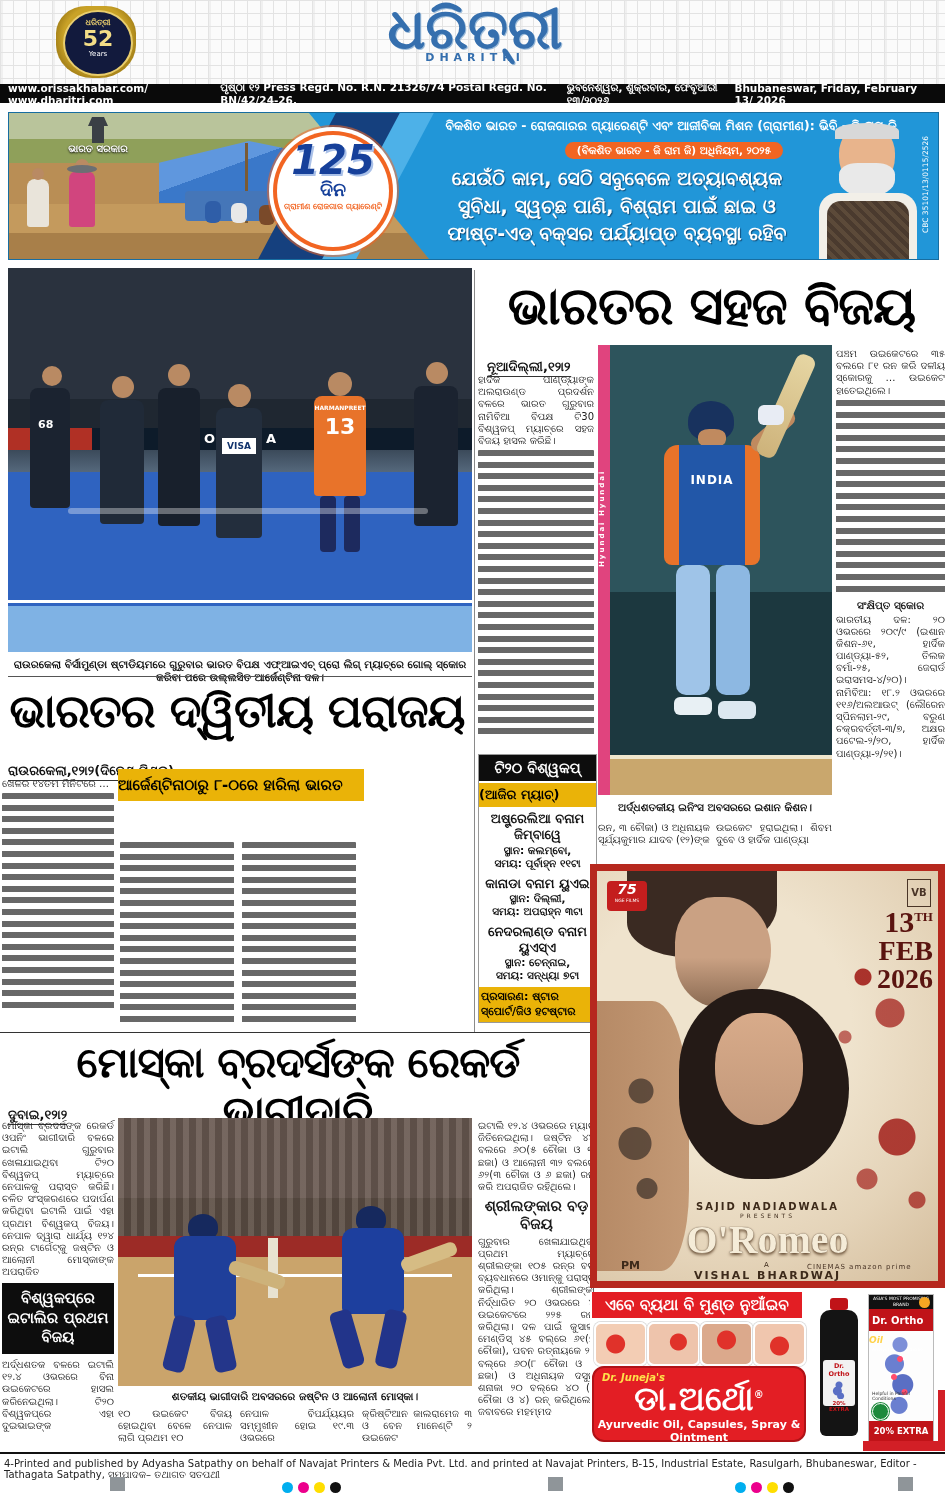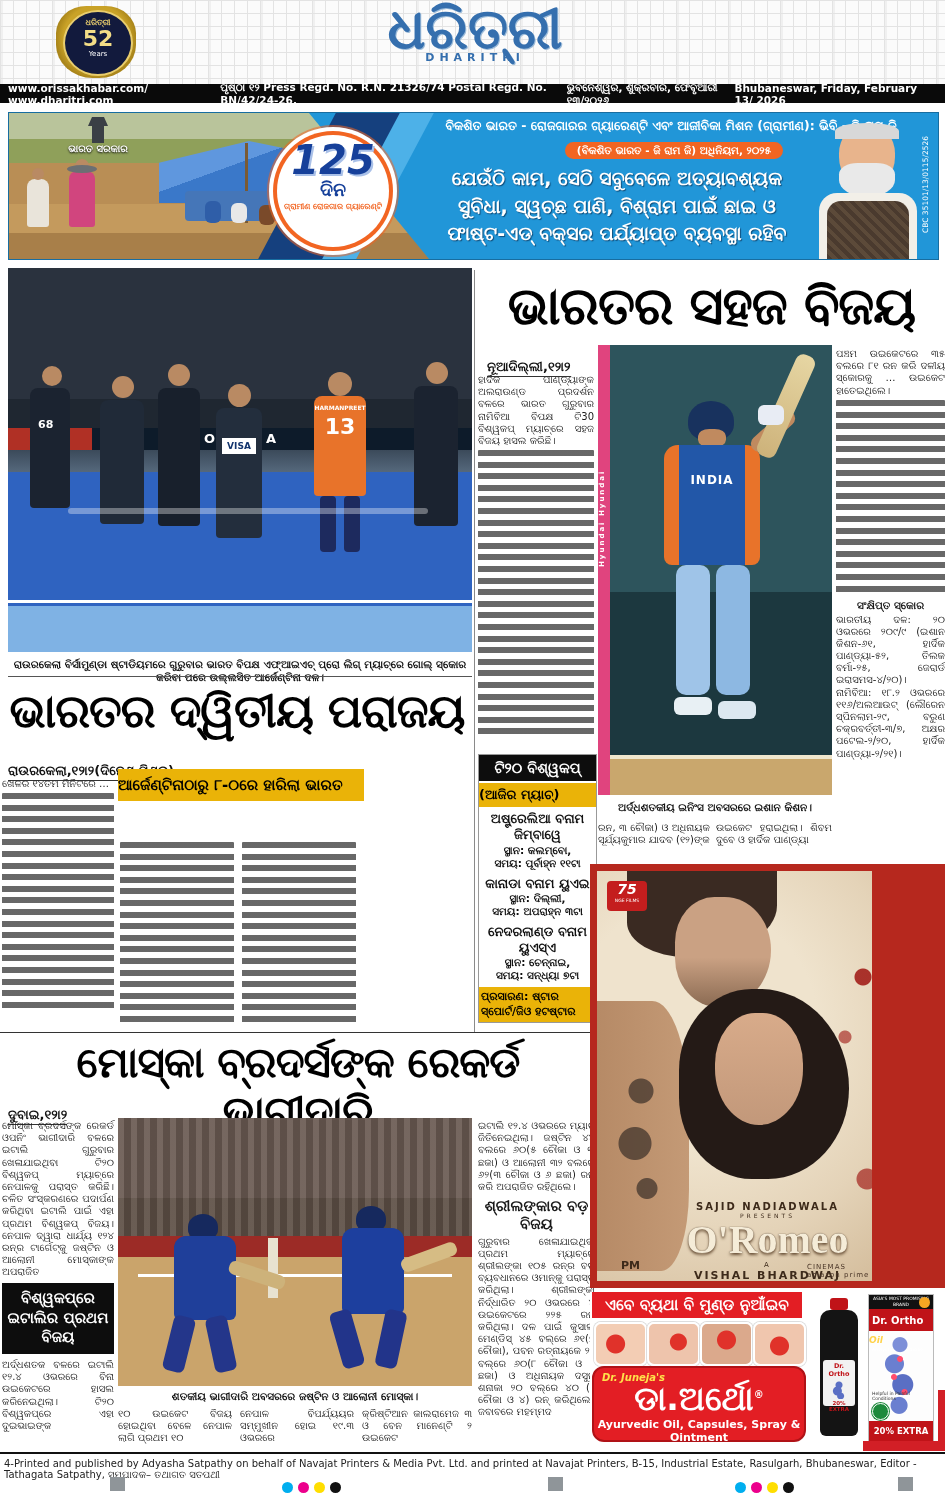--- a/index.html
+++ b/index.html
@@ -254,21 +254,21 @@
   <div class="abs bodycol odia" style="left:478px;top:1120px;width:117px;height:328px;">
     <span>ଇଟାଲି ୧୨.୪ ଓଭରରେ ମ୍ୟାଚ୍ ଜିତିନେଇଥିଲା। ଜଷ୍ଟିନ ୪୪ ବଲରେ ୬୦(୫ ଚୌକା ଓ ୩ ଛକା) ଓ ଆଲୋନୀ ୩୨ ବଲରେ ୬୨(୩ ଚୌକା ଓ ୬ ଛକା) ରନ୍ କରି ଅପରାଜିତ ରହିଥିଲେ।</span>
     <div class="center odia" style="font-weight:bold;font-size:15px;margin:4px 0 2px;">ଶ୍ରୀଲଙ୍କାର ବଡ଼ ବିଜୟ</div>
     <span>ଗୁରୁବାର ଖେଳାଯାଇଥିବା ପ୍ରଥମ ମ୍ୟାଚ୍‌ରେ ଶ୍ରୀଲଙ୍କା ୧୦୫ ରନ୍‌ର ବଡ଼ ବ୍ୟବଧାନରେ ଓମାନ୍‌କୁ ପରାସ୍ତ କରିଥିଲା। ଶ୍ରୀଲଙ୍କା ନିର୍ଦ୍ଧାରିତ ୨୦ ଓଭରରେ ୪ ଉଇକେଟରେ ୨୨୫ ରନ୍ କରିଥିଲା। ଦଳ ପାଇଁ କୁସାଲ ମେଣ୍ଡିସ୍ ୪୫ ବଲ୍‌ରେ ୬୧(୭ ଚୌକା), ପବନ ରତ୍ନାୟକେ ୨୮ ବଲ୍‌ରେ ୬୦(୮ ଚୌକା ଓ ୧ ଛକା) ଓ ଅଧିନାୟକ ଦସୁନ ଶନାକା ୨୦ ବଲ୍‌ରେ ୪୦ (୨ ଚୌକା ଓ ୪) ରନ୍ କରିଥିଲେ। ଜବାବରେ ମହମ୍ମଦ</span>
   </div>
   <div class="abs bodycol odia" style="left:118px;top:1408px;width:114px;height:40px;">୧୦ ଉଇକେଟ ବିଜୟ ହୋଇଥିବା ବେଳେ ନେପାଳ ଲାଗି ପ୍ରଥମ ୧୦</div>
   <div class="abs bodycol odia" style="left:240px;top:1408px;width:114px;height:40px;">ନେପାଳ ବିପର୍ଯ୍ୟୟର ସମ୍ମୁଖୀନ ହୋଇ ୧୯.୩ ଓଭରରେ</div>
   <div class="abs bodycol odia" style="left:362px;top:1408px;width:110px;height:40px;">କ୍ରିଷ୍ଟିଆନ କାଲରାମେଜ ୩ ଓ ବେନ ମାନେଣ୍ଟି ୨ ଉଇକେଟ</div>
 
   <div class="abs" style="left:590px;top:864px;width:355px;height:424px;background:#b6281e;padding:0;">
-    <div class="abs photo" style="left:7px;top:7px;width:275px;height:410px;background:radial-gradient(circle at 35% 38%,#efe3cd 0 40%,#e4d3b8 70%,#d4bd9c 100%);">
+    <div class="abs photo" style="left:7px;top:7px;width:341px;height:410px;background:radial-gradient(circle at 35% 38%,#efe3cd 0 40%,#e4d3b8 70%,#d4bd9c 100%);">
 
       <div class="abs" style="left:230px;top:70px;width:90px;height:120px;background:radial-gradient(circle at 40% 30%,rgba(158,20,16,.85) 0 8px,transparent 9px),radial-gradient(circle at 70% 60%,rgba(158,20,16,.7) 0 14px,transparent 15px),radial-gradient(circle at 20% 80%,rgba(158,20,16,.6) 0 6px,transparent 7px);"></div>
       <div class="abs" style="left:240px;top:210px;width:100px;height:140px;background:radial-gradient(circle at 60% 40%,rgba(158,20,16,.8) 0 18px,transparent 19px),radial-gradient(circle at 30% 70%,rgba(158,20,16,.65) 0 10px,transparent 11px),radial-gradient(circle at 80% 85%,rgba(158,20,16,.7) 0 8px,transparent 9px);"></div>
 
       <div class="abs" style="left:30px;top:0;width:150px;height:86px;background:#3a2a22;border-radius:0 0 60% 40%;"></div>
       <div class="abs" style="left:78px;top:26px;width:96px;height:110px;background:linear-gradient(180deg,#caa183 0 55%,#8a6a52 100%);border-radius:46% 54% 58% 50%;"></div>
 
       <div class="abs" style="left:0;top:130px;width:92px;height:270px;background:linear-gradient(90deg,#b68a66,#c49a76);border-radius:0 40% 30% 0;"></div>
       <div class="abs" style="left:14px;top:190px;width:60px;height:150px;background:radial-gradient(circle at 50% 20%,#3a2f28 0 12px,transparent 13px),radial-gradient(circle at 40% 55%,#3a2f28 0 16px,transparent 17px),radial-gradient(circle at 60% 85%,#3a2f28 0 10px,transparent 11px);opacity:.7;"></div>
 

